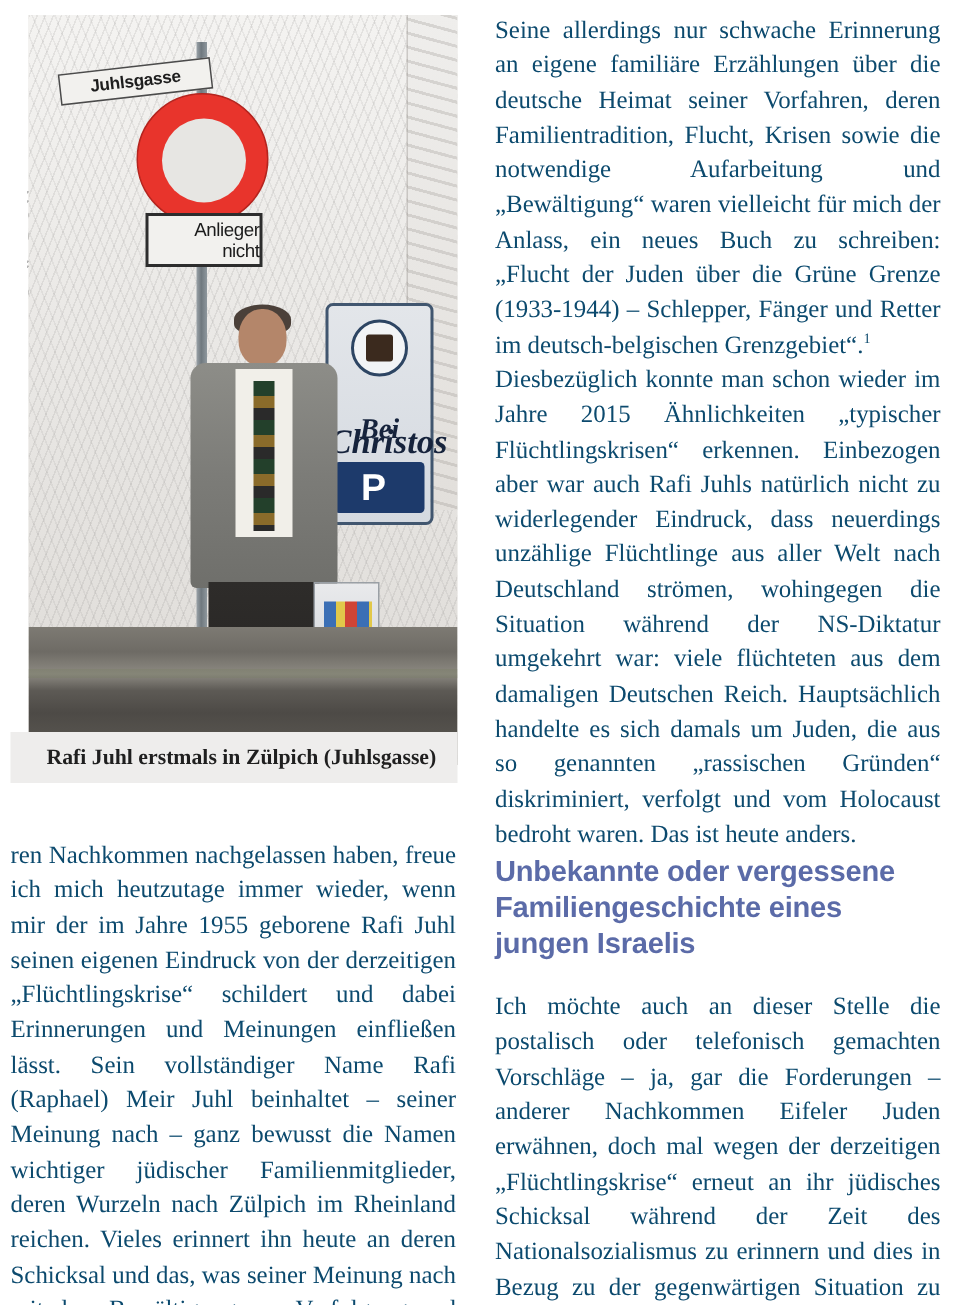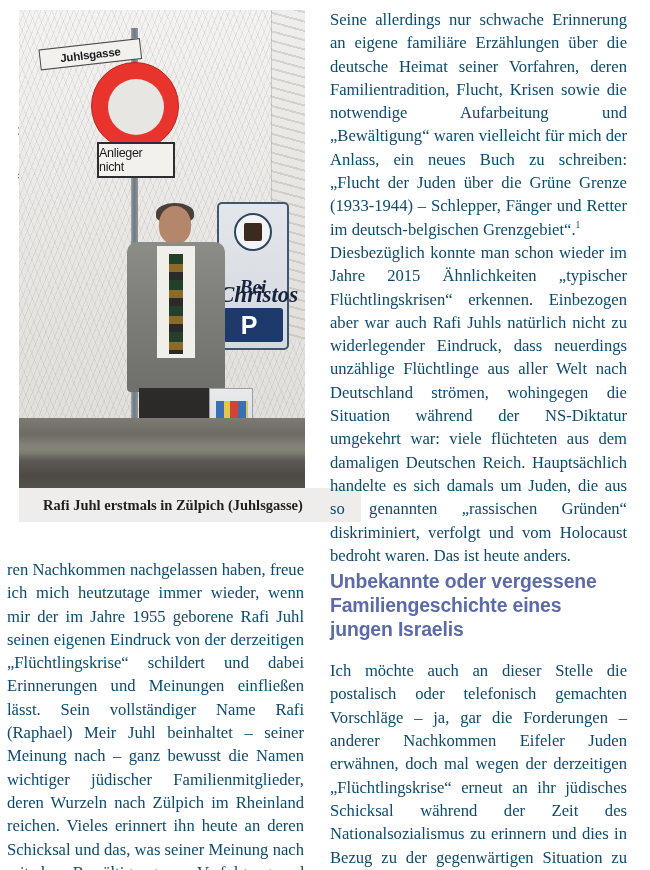--- a/index.html
+++ b/index.html
@@ -127,21 +127,21 @@
     width: 56px; height: 56px; border-radius: 50%;
     background: #e7e6e3;
   }
   
   #supplementary-sign {
     position: absolute; left: 78px; top: 132px;
     width: 78px; height: 36px;
     background: #f2f1ee;
     border: 2px solid #2d2d2d;
     display: flex; flex-direction: column;
-    align-items: flex-start; justify-content: center;
+    align-items: flex-end; justify-content: center;
     line-height: 14px;
   }
   #supplementary-sign span {
     font-family: "Liberation Sans", sans-serif;
     font-size: 12.5px; color: #1b1b1b; letter-spacing: -0.3px;
   }
 
   
   #shop-sign {
     position: absolute; left: 198px; top: 192px;
@@ -209,23 +209,23 @@
   }
   #bag::before {
     content: ""; position: absolute; left: 6px; top: 12px;
     width: 32px; height: 34px;
     background: repeating-linear-gradient(90deg,#3b6fb5 0 8px,#e1c84a 8px 14px,#cf4436 14px 22px);
   }
 
   
   #caption {
     position: absolute; left: 0; top: 478px;
-    width: 342px; height: 34px;
+    width: 298px; height: 34px;
     background: #eeedec;
-    display: flex; align-items: center; margin-left: 12px;
+    display: flex; align-items: center;
   }
   #caption span {
     font-family: "Liberation Serif", serif;
     font-weight: 700; font-size: 14.5px; color: #1f1f1f;
     padding-left: 24px; white-space: nowrap;
   }
 
   
   #photo-credit {
     position: absolute; left: -44px; top: 146px;

